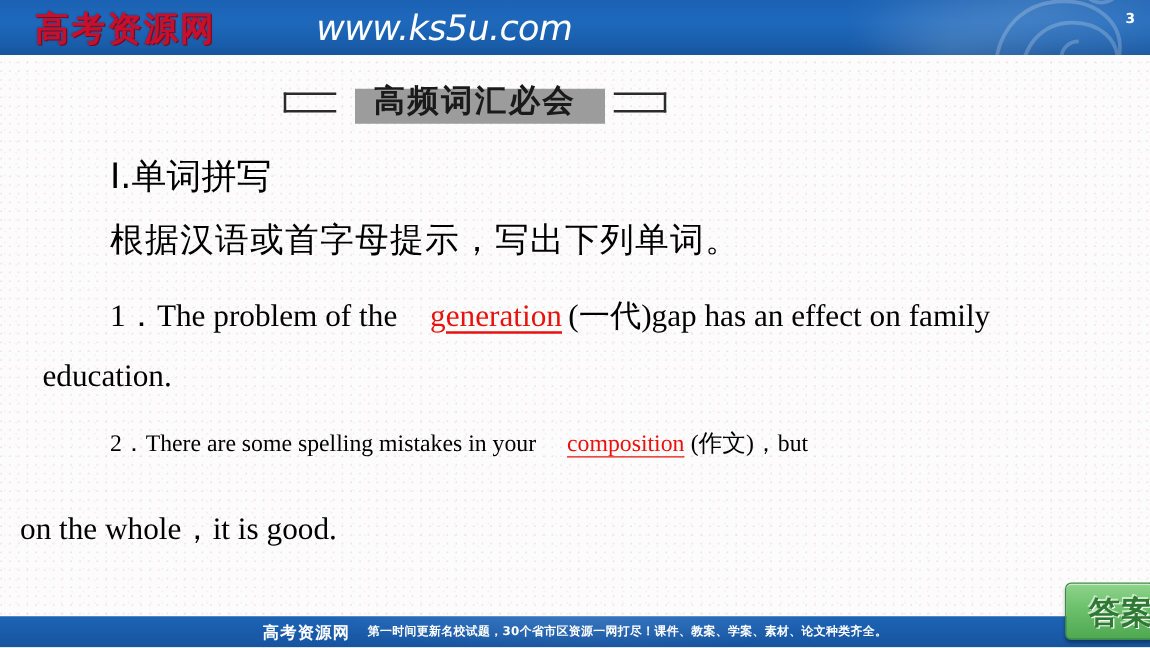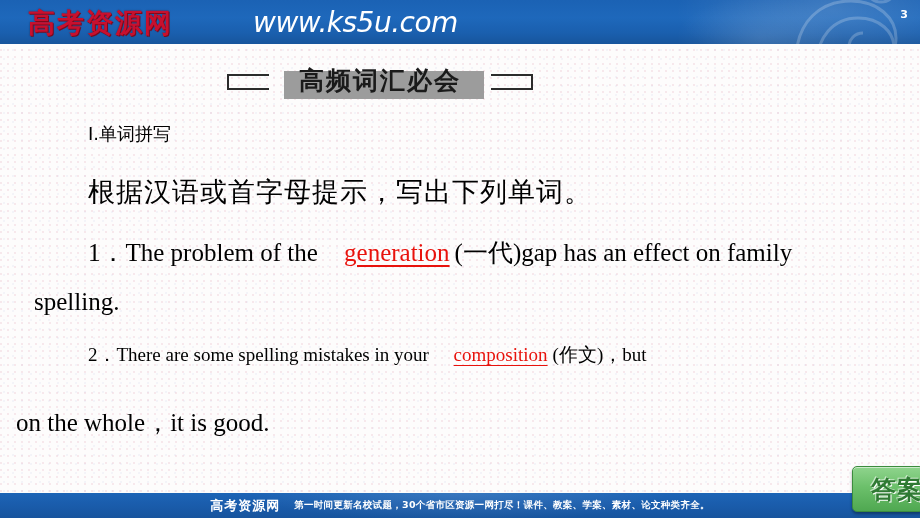--- a/index.html
+++ b/index.html
@@ -155,21 +155,21 @@
     color: #000000;
   }
   .hei {
     font-family: "DejaVu Sans", sans-serif;
   }
   .song {
     font-family: "Liberation Serif", serif;
   }
   #sec-heading {
     left: 88px; top: 6px;
-    font-size: 18px;
+    font-size: 28px;
     letter-spacing: 0px;
   }
   #sec-direction {
     left: 88px; top: 58px;
     font-size: 27px;
     letter-spacing: 1px;
   }
   #q1-line1 {
     left: 88px; top: 120px;
     font-size: 25px;
@@ -286,21 +286,21 @@
 
   <div id="content">
 
     <div class="ln hei" id="sec-heading">Ⅰ.单词拼写</div>
 
     <div class="ln song" id="sec-direction">根据汉语或首字母提示，写出下列单词。</div>
 
     <div class="ln song" id="q1-line1">
       <span>1．</span><span>The problem of the </span><span class="answer">generation</span><span class="cn">(一代)</span><span>gap has an effect on family</span>
     </div>
-    <div class="ln song" id="q1-line2">spelling.</div>
+    <div class="ln song" id="q1-line2">education.</div>
 
     <div class="ln song" id="q2-line1">
       <span>2．</span><span>There are some spelling mistakes in your </span><span class="answer">composition</span><span class="cn">(作文)</span><span>，but</span>
     </div>
     <div class="ln song" id="q2-line2">on the whole，it is good.</div>
 
   </div>
 
   <div id="answer-badge">
     <span id="answer-badge-text">答案</span>

